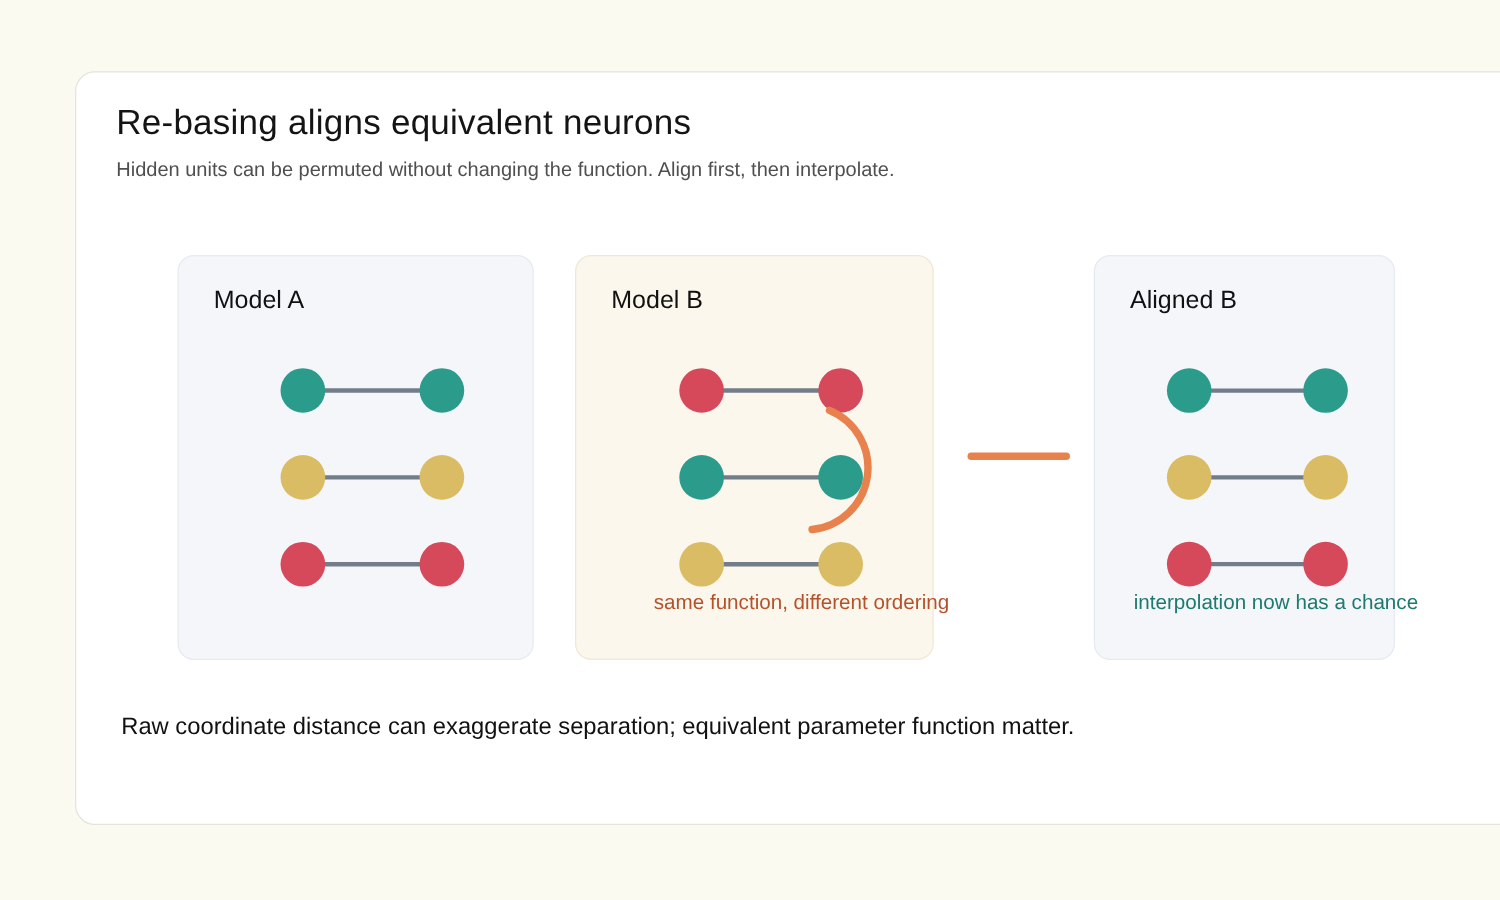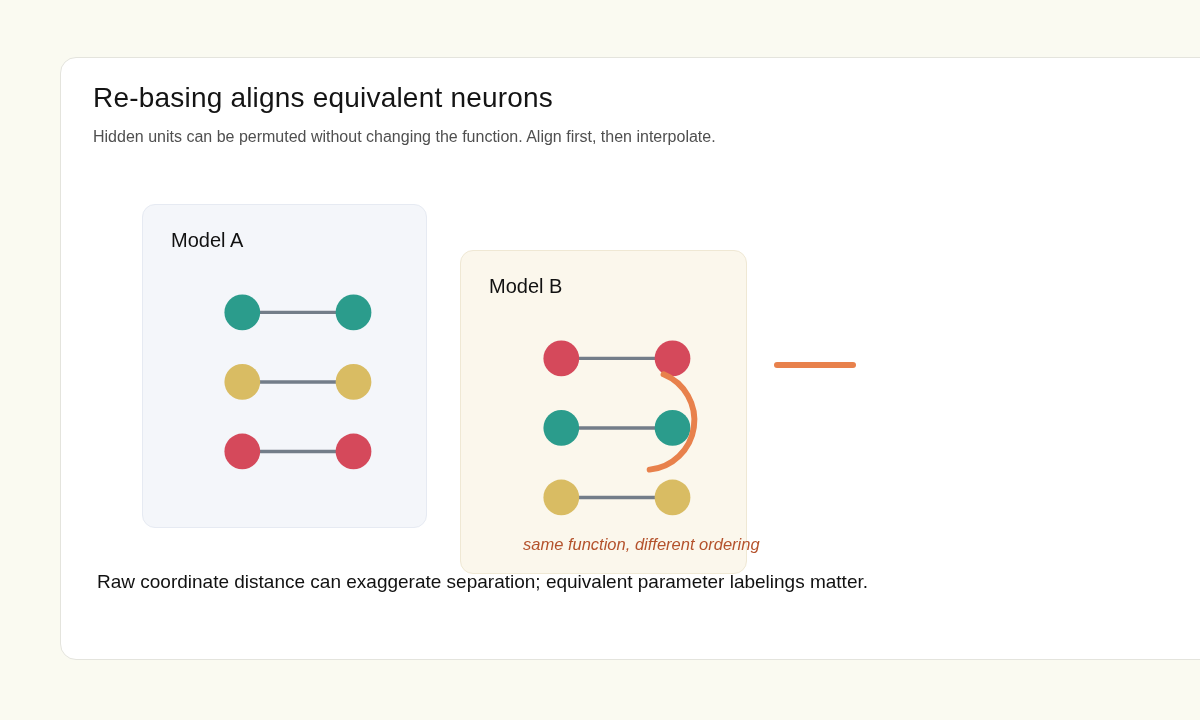--- a/index.html
+++ b/index.html
@@ -37,45 +37,44 @@
     text-align: right;
   }
   .panel {
     position: absolute;
     top: 146px;
     height: 324px;
     border-radius: 13px;
     border: 1px solid transparent;
   }
   .panel.neutral { background: #f4f6fa; border-color: #e6eaf2; }
-  .panel.cream   { background: #fbf7ec; border-color: #efe8d4; margin-top: 46px; }
+  .panel.cream   { background: #fbf7ec; border-color: #efe8d4; }
   .panel-a { left: 35px;  width: 285px; margin-left: 46px; }
   .panel-b { left: 399px; width: 287px; }
   .panel-c { left: 814px; width: 241px; }
   .panel-label {
     position: absolute;
     left: 28px; top: 24px;
     font-size: 20px;
     font-weight: 400;
     color: #111111;
     white-space: nowrap;
   }
   .neurons {
     position: absolute;
     left: 0; top: 0;
     width: 100%; height: 100%;
     overflow: visible;
   }
   .panel-caption {
     position: absolute;
-    top: 284px;
+    top: 268px;
     font-size: 16.5px;
     font-weight: 400;
     white-space: nowrap;
-    font-style: italic;
   }
   .panel-b .panel-caption { left: 62px; }
   .panel-c .panel-caption { left: 31px; }
   .interp-dash {
     position: absolute;
     left: 713px; top: 304px;
     width: 82px; height: 6px;
     border-radius: 3px;
   }
   .card-footer {
@@ -123,16 +122,31 @@
         <line x1="101" x2="213" y1="248" y2="248" stroke="#737d89" stroke-width="3.5"></line>
         <circle cx="101" cy="248" r="18" fill="#d9bc63"></circle>
         <circle cx="213" cy="248" r="18" fill="#d9bc63"></circle>
         <path d="M 204 124 A 50 50 0 0 1 190 220" fill="none" stroke="#e8814c" stroke-width="6" stroke-linecap="round"></path>
       </svg>
     <div class="panel-caption" style="color: rgb(180, 82, 44);">same function, different ordering</div>
   </section>
 
   <div class="interp-dash" style="background: rgb(232, 129, 76);"></div>
 
+  <section class="panel neutral panel-c" style="background: rgb(244, 246, 250);">
+    <div class="panel-label">Aligned B</div>
+    <svg class="neurons" viewBox="0 0 241 324">
+        <line x1="76" x2="186" y1="108" y2="108" stroke="#737d89" stroke-width="3.5"></line>
+        <circle cx="76" cy="108" r="18" fill="#2b9c8c"></circle>
+        <circle cx="186" cy="108" r="18" fill="#2b9c8c"></circle>
+        <line x1="76" x2="186" y1="178" y2="178" stroke="#737d89" stroke-width="3.5"></line>
+        <circle cx="76" cy="178" r="18" fill="#d9bc63"></circle>
+        <circle cx="186" cy="178" r="18" fill="#d9bc63"></circle>
+        <line x1="76" x2="186" y1="248" y2="248" stroke="#737d89" stroke-width="3.5"></line>
+        <circle cx="76" cy="248" r="18" fill="#d5495b"></circle>
+        <circle cx="186" cy="248" r="18" fill="#d5495b"></circle>
+      </svg>
+    <div class="panel-caption" style="color: rgb(30, 121, 111);">interpolation now has a chance</div>
+  </section>
 
-  <p class="card-footer">Raw coordinate distance can exaggerate separation; equivalent parameter labelings matter.</p>
+  <p class="card-footer">Raw coordinate distance can exaggerate separation; equivalent parameter function matter.</p>
 
 </main>
 
 </body></html>

